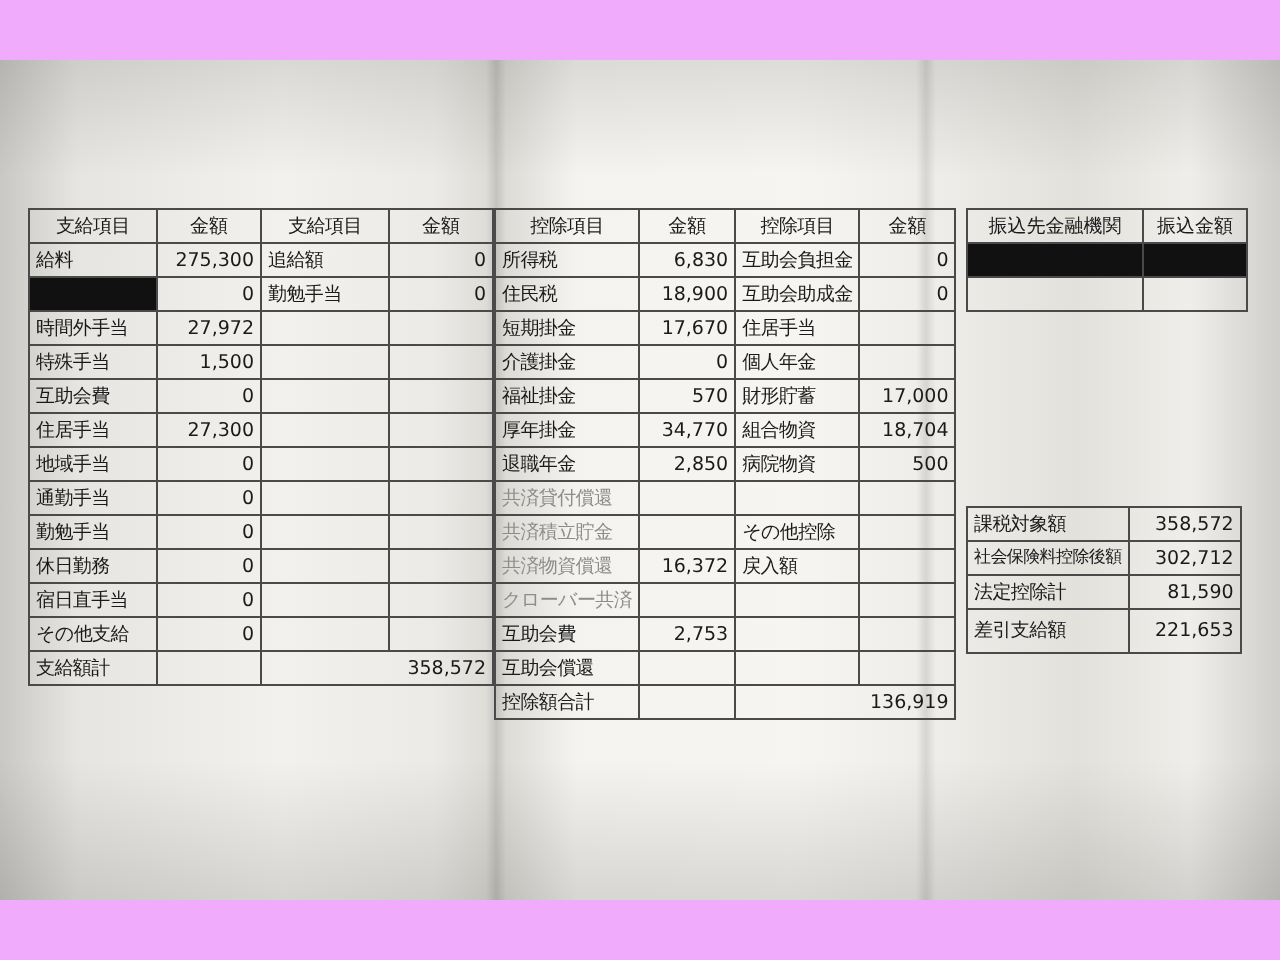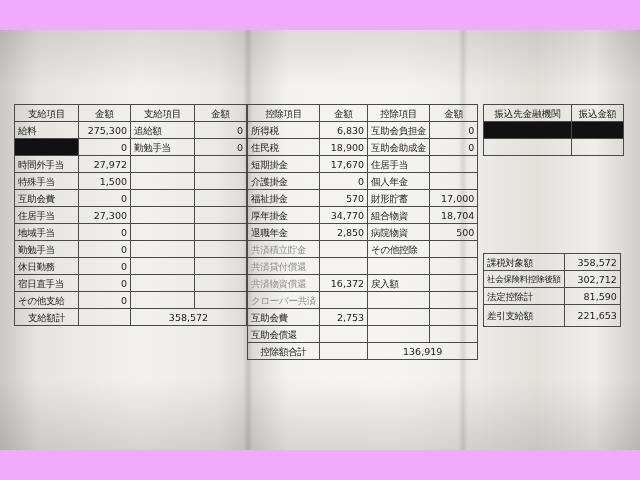--- a/index.html
+++ b/index.html
@@ -83,21 +83,21 @@
 
   #t-shikyu .lbl { width: 64px; }
   #t-shikyu .num { width: 52px; }
   #t-kojo .lbl { width: 62px; }
   #t-kojo .num { width: 48px; }
 
   #t-furikomi td { height: 17px; }
   #t-summary .lbl { width: 80px; }
   #t-summary .num { width: 56px; }
 
-  .total-row td { border-top: 1px solid #4a4a4a; text-align: center; }
+  .total-row td { border-top: 1px solid #4a4a4a; }
   .wide-num { text-align: right; }
 </style>
 </head>
 <body>
 
 <div id="page">
   <div id="paper">
     <div class="shade-top"></div>
     <div class="shade-bottom"></div>
     <div class="fold" id="fold1"></div>
@@ -147,20 +147,26 @@
         <td class="lbl"></td>
         <td class="num"></td>
       </tr>
       <tr>
         <td class="lbl">地域手当</td>
         <td class="num">0</td>
         <td class="lbl"></td>
         <td class="num"></td>
       </tr>
       <tr>
+        <td class="lbl">通勤手当</td>
+        <td class="num">0</td>
+        <td class="lbl"></td>
+        <td class="num"></td>
+      </tr>
+      <tr>
         <td class="lbl">勤勉手当</td>
         <td class="num">0</td>
         <td class="lbl"></td>
         <td class="num"></td>
       </tr>
       <tr>
         <td class="lbl">休日勤務</td>
         <td class="num">0</td>
         <td class="lbl"></td>
         <td class="num"></td>
@@ -229,29 +235,29 @@
         <td class="lbl">組合物資</td>
         <td class="num">18,704</td>
       </tr>
       <tr>
         <td class="lbl">退職年金</td>
         <td class="num">2,850</td>
         <td class="lbl">病院物資</td>
         <td class="num">500</td>
       </tr>
       <tr>
+        <td class="lbl gray">共済貸付償還</td>
+        <td class="num"></td>
+        <td class="lbl"></td>
+        <td class="num"></td>
+      </tr>
+      <tr>
         <td class="lbl gray">共済積立貯金</td>
         <td class="num"></td>
         <td class="lbl">その他控除</td>
-        <td class="num"></td>
-      </tr>
-      <tr>
-        <td class="lbl gray">共済貸付償還</td>
-        <td class="num"></td>
-        <td class="lbl"></td>
         <td class="num"></td>
       </tr>
       <tr>
         <td class="lbl gray">共済物資償還</td>
         <td class="num">16,372</td>
         <td class="lbl">戻入額</td>
         <td class="num"></td>
       </tr>
       <tr>
         <td class="lbl gray">クローバー共済</td>

